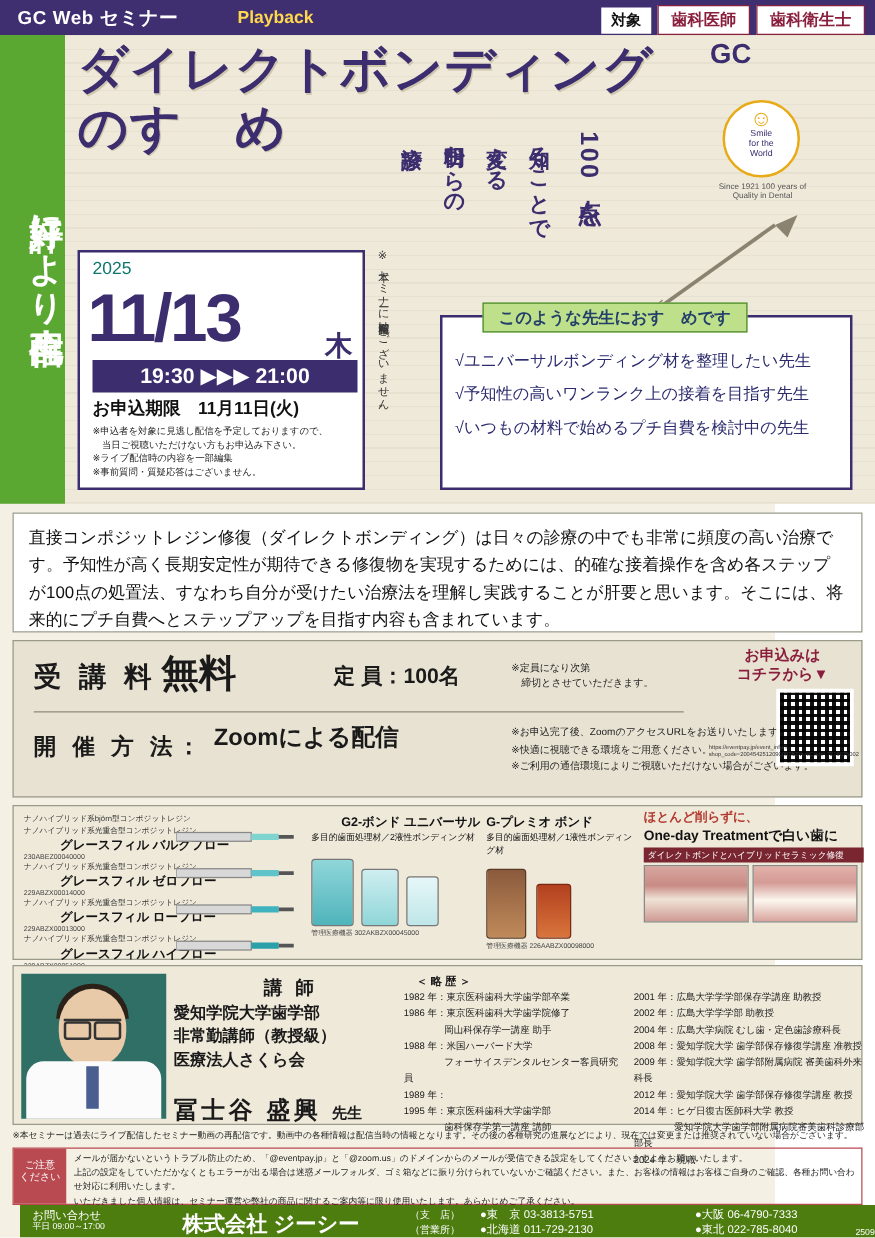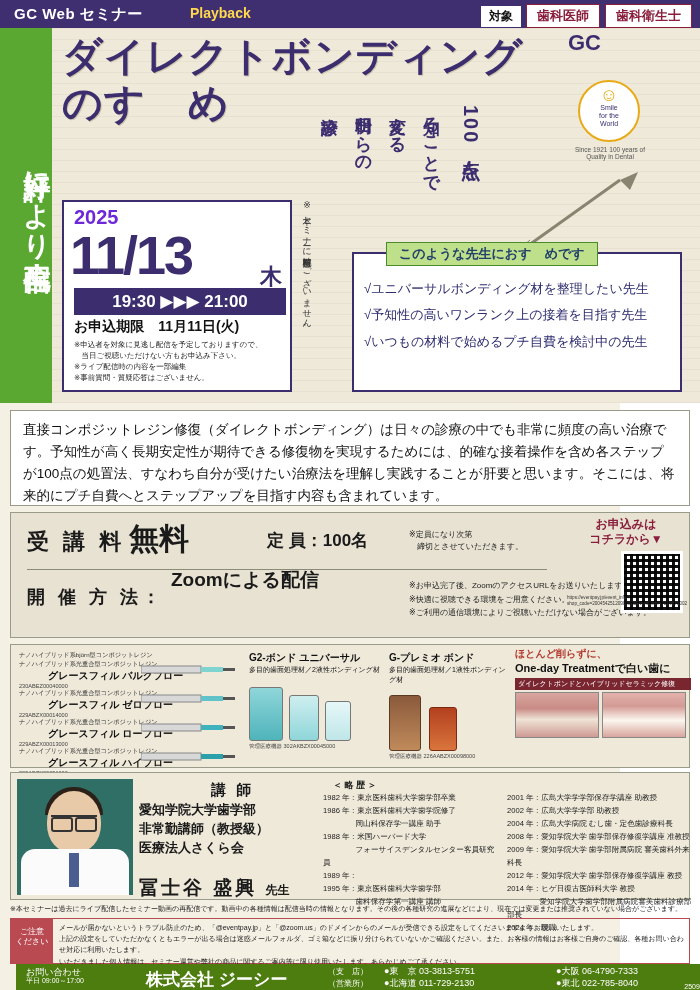--- a/index.html
+++ b/index.html
@@ -53,21 +53,21 @@
   .v1 { left:318px; top:105px; font-size:17px; }
   .v2 { left:352px; top:105px; font-size:17px; }
   .v3 { left:386px; top:105px; font-size:17px; }
   .v4 { left:420px; top:105px; font-size:17px; }
   .v5 { left:458px; top:105px; font-size:20px; letter-spacing:2px; }
 
   .pen { position:absolute; left:470px; top:170px; width:180px; height:120px; }
 
   
   .datebox { position:absolute; left:62px; top:200px; width:230px; height:192px; background:#fff; border:2px solid #3b2d6e; }
-  .year { position:absolute; left:10px; top:4px; font-size:20px; color:#6d28d9; font-weight:bold; }
+  .year { position:absolute; left:10px; top:4px; font-size:14px; color:#0f766e; font-weight:normal; }
   .bigdate { position:absolute; left:6px; top:22px; font-size:54px; color:#3b2d6e; font-weight:bold; letter-spacing:-2px; }
   .dow { position:absolute; left:196px; top:60px; font-size:22px; color:#3b2d6e; font-weight:bold; }
   .timerow { position:absolute; left:10px; top:86px; width:212px; background:#3b2d6e; color:#fff; font-size:17px; font-weight:bold; padding:3px 6px; text-align:center; }
   .deadline { position:absolute; left:10px; top:116px; font-size:14px; font-weight:bold; color:#111; }
   .notes { position:absolute; left:10px; top:138px; width:214px; font-size:7.5px; line-height:1.45; color:#222; }
   .sidenote { position:absolute; left:300px; top:200px; writing-mode:vertical-rl; font-size:9px; color:#333; height:140px; }
 
   
   .recpanel { position:absolute; left:352px; top:252px; width:330px; height:140px; background:#fff; border:2px solid #3b2d6e; }
   .rechead { position:absolute; left:32px; top:-12px; background:#bfe08b; border:1px solid #4a8a2a; font-size:13px; font-weight:bold; color:#23406a; padding:2px 12px; }
@@ -78,41 +78,41 @@
   .desc { position:absolute; left:10px; top:410px; width:680px; height:96px; background:#fff; border:1px solid #9a9a8a; padding:8px 12px; font-size:13.5px; line-height:1.62; color:#111; }
 
   
   .info { position:absolute; left:10px; top:512px; width:680px; height:126px; background:#e8e2d2; border:1px solid #9a9a8a; }
   .fee-label { position:absolute; left:16px; top:14px; font-size:22px; font-weight:bold; letter-spacing:4px; }
   .fee-val { position:absolute; left:118px; top:6px; font-size:30px; font-weight:bold; }
   .cap-label { position:absolute; left:256px; top:16px; font-size:17px; font-weight:bold; }
   .cap-note { position:absolute; left:398px; top:16px; font-size:8px; line-height:1.5; color:#222; }
   .hr-thin { position:absolute; left:16px; top:56px; width:520px; height:1px; background:#8b8b7a; }
   .how-label { position:absolute; left:16px; top:72px; font-size:18px; font-weight:bold; letter-spacing:4px; }
-  .how-val { position:absolute; left:160px; top:54px; font-size:19px; font-weight:bold; }
+  .how-val { position:absolute; left:160px; top:64px; font-size:19px; font-weight:bold; }
   .how-notes { position:absolute; left:398px; top:66px; font-size:8px; line-height:1.7; color:#222; }
   .applybox { position:absolute; left:554px; top:4px; width:122px; height:118px; }
   .apply-title { font-size:12px; font-weight:bold; color:#8a1f3d; text-align:center; line-height:1.25; }
   .qr { width:62px; height:62px; margin:4px auto 0; background:
         repeating-linear-gradient(90deg,#111 0 3px,#fff 3px 6px),
         repeating-linear-gradient(0deg,#111 0 3px,transparent 3px 6px);
         background-blend-mode:multiply; border:3px solid #fff; }
   .apply-url { position:absolute; left:2px; top:44px; width:56px; font-size:4.6px; line-height:1.25; color:#333; }
 
   
   .products { position:absolute; left:10px; top:644px; width:680px; height:124px; background:#efe9da; border:1px solid #9a9a8a; }
   .pcol { position:absolute; font-size:8px; color:#111; }
   .p1 { left:8px; top:6px; width:222px; }
   .p1 .line { margin-bottom:1px; }
   .p1 .nm { font-size:6.2px; color:#333; }
   .p1 .big { font-size:10px; font-weight:bold;margin-left:29px; }
   .p1 .cd { font-size:5.6px; color:#444; }
   .syr { position:absolute; right:4px; width:96px; height:11px; }
   .p2 { left:238px; top:6px; width:136px; }
-  .p2 .t { font-size:10px; font-weight:bold; }
+  .p2 .t { font-size:10px; font-weight:bold;margin-left:24px; }
   .p2 .s { font-size:7px; }
   .p3 { left:378px; top:6px; width:120px; }
   .p3 .t { font-size:10px; font-weight:bold; color:#111; }
   .p3 .s { font-size:7px; }
   .p4 { left:504px; top:2px; width:176px; }
   .p4 .hl { font-size:10px; font-weight:bold; color:#b3382e; }
   .p4 .hl2 { font-size:11px; font-weight:bold; color:#111; }
   .p4 .cap { background:#7a2630; color:#fff; font-size:7px; padding:1px 3px; margin-top:2px; }
   .teeth { display:flex; gap:3px; margin-top:2px; }
   .teeth > div { width:84px; height:46px; border:1px solid #888; }

